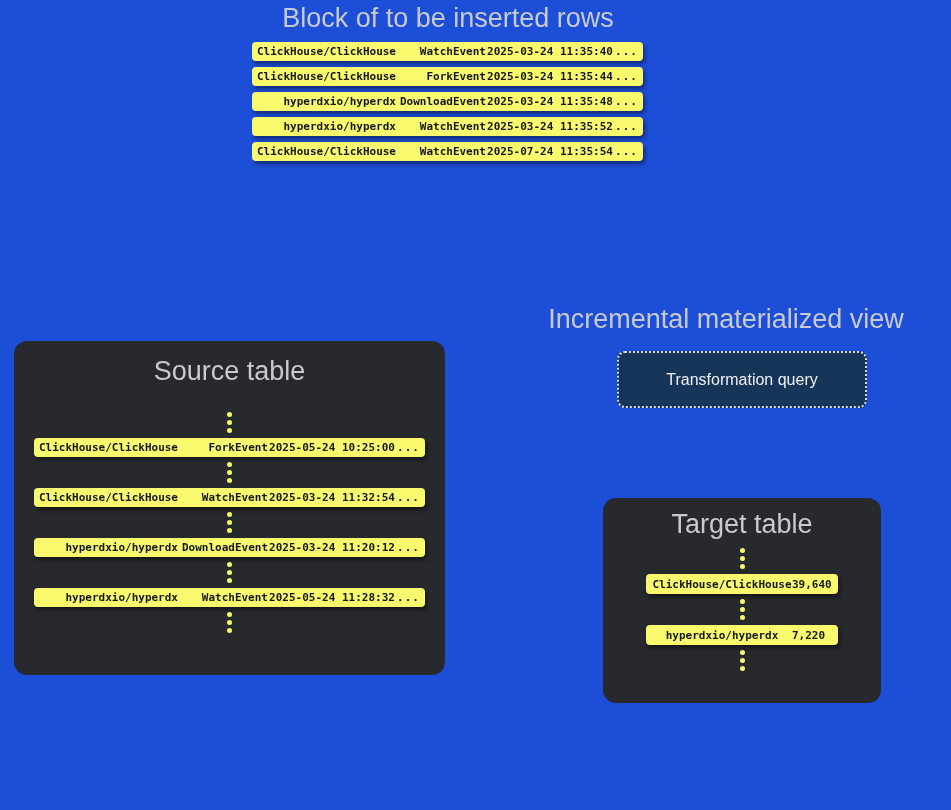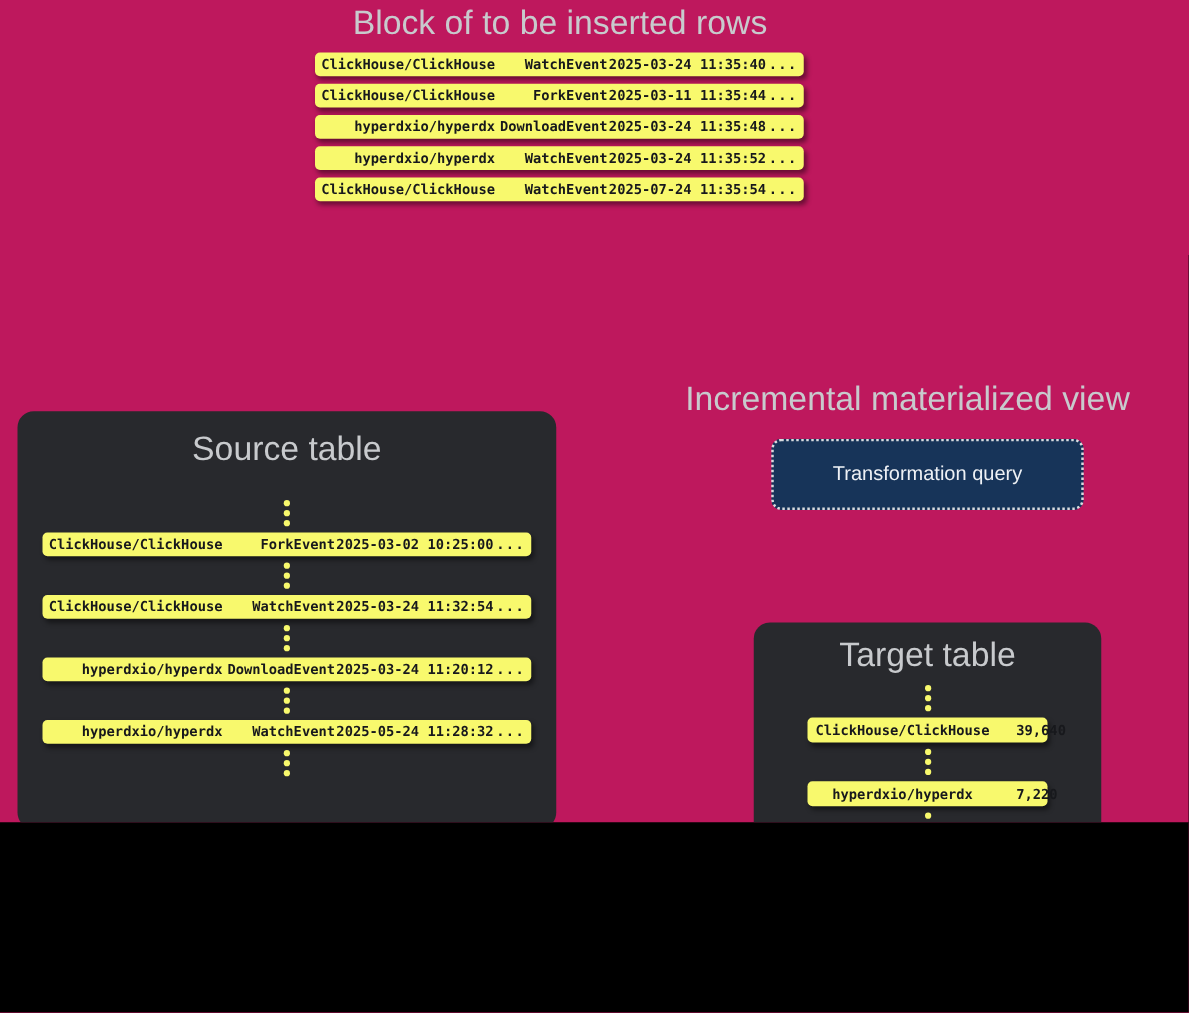--- a/index.html
+++ b/index.html
@@ -1,17 +1,17 @@
 <!DOCTYPE html>
 <html><head>
 <meta charset="utf-8">
 <style>
   html,body { margin:0; padding:0; background:#000; }
   .stage {
-    position:relative; width:951px; height:658px; background:#be185d;
+    position:relative; width:951px; height:810px; background:#1d4ed8;
     font-family:"Liberation Sans", sans-serif; overflow:hidden;
   }
   .diagram-title {
     position:absolute; color:#c8cacd; font-size:27px; line-height:32px;
     text-align:center; white-space:nowrap; font-weight:400;
   }
   
   .data-row {
     height:19px; background:#f8f96d; border-radius:4px;
     display:grid; grid-template-columns:140px 90px 128px 1fr;
@@ -22,21 +22,21 @@
   .c-repo  { text-align:right; }
   .c-event { text-align:right; }
   .c-ts    { text-align:center; }
   .c-more  { text-align:center; letter-spacing:1px; }
 
   #insert-title { left:252px; top:2px; width:392px; }
   #insert-rows  { position:absolute; left:252px; top:42px; width:391px;
                   display:flex; flex-direction:column; gap:6px; }
 
   .panel { position:absolute; background:#28292d; border-radius:13px; }
-  #source-panel { left:14px;  top:329px; width:431px; height:334px; }
+  #source-panel { left:14px;  top:341px; width:431px; height:334px; }
   #target-panel { left:603px; top:498px; width:278px; height:205px; }
   .panel-title { color:#c8cacd; font-size:27px; line-height:32px; text-align:center; font-weight:400; }
   #source-panel .panel-title { margin-top:14px; }
   #target-panel .panel-title { margin-top:10px; }
 
   .stack { display:flex; flex-direction:column; align-items:center; gap:5px; }
   #source-stack { margin-top:25px; }
   #target-stack { margin-top:8px; }
 
   .dots { display:flex; flex-direction:column; align-items:center; gap:3px; height:21px; }
@@ -52,40 +52,40 @@
   }
 
   .kv-row {
     width:192px; height:20px; background:#f8f96d; border-radius:4px;
     display:grid; grid-template-columns:140px 1fr; align-items:center;
     padding:0 6px; box-sizing:border-box;
     font-family:"DejaVu Sans Mono", monospace; font-weight:bold;
     font-size:11px; color:#17181c; box-shadow:2px 3px 4px rgba(0,0,0,0.45);
   }
   .c-group { text-align:center; }
-  .c-value { text-align:left;margin-left:21px; }
+  .c-value { text-align:left; }
 </style>
 </head>
 <body>
 
 <div class="stage">
 
   <div id="insert-title" class="diagram-title">Block of to be inserted rows</div>
 
   <div id="insert-rows">
     <div class="data-row">
       <span class="c-repo">ClickHouse/ClickHouse</span>
       <span class="c-event">WatchEvent</span>
       <span class="c-ts">2025-03-24 11:35:40</span>
       <span class="c-more">...</span>
     </div>
     <div class="data-row">
       <span class="c-repo">ClickHouse/ClickHouse</span>
       <span class="c-event">ForkEvent</span>
-      <span class="c-ts">2025-03-11 11:35:44</span>
+      <span class="c-ts">2025-03-24 11:35:44</span>
       <span class="c-more">...</span>
     </div>
     <div class="data-row">
       <span class="c-repo">hyperdxio/hyperdx</span>
       <span class="c-event">DownloadEvent</span>
       <span class="c-ts">2025-03-24 11:35:48</span>
       <span class="c-more">...</span>
     </div>
     <div class="data-row">
       <span class="c-repo">hyperdxio/hyperdx</span>
@@ -105,21 +105,21 @@
     <div class="panel-title">Source table</div>
     <div id="source-stack" class="stack">
       <div class="dots">
           <i></i>
           <i></i>
           <i></i>
         </div>
       <div class="data-row">
         <span class="c-repo">ClickHouse/ClickHouse</span>
         <span class="c-event">ForkEvent</span>
-        <span class="c-ts">2025-03-02 10:25:00</span>
+        <span class="c-ts">2025-05-24 10:25:00</span>
         <span class="c-more">...</span>
       </div>
       <div class="dots">
           <i></i>
           <i></i>
           <i></i>
         </div>
       <div class="data-row">
         <span class="c-repo">ClickHouse/ClickHouse</span>
         <span class="c-event">WatchEvent</span>

